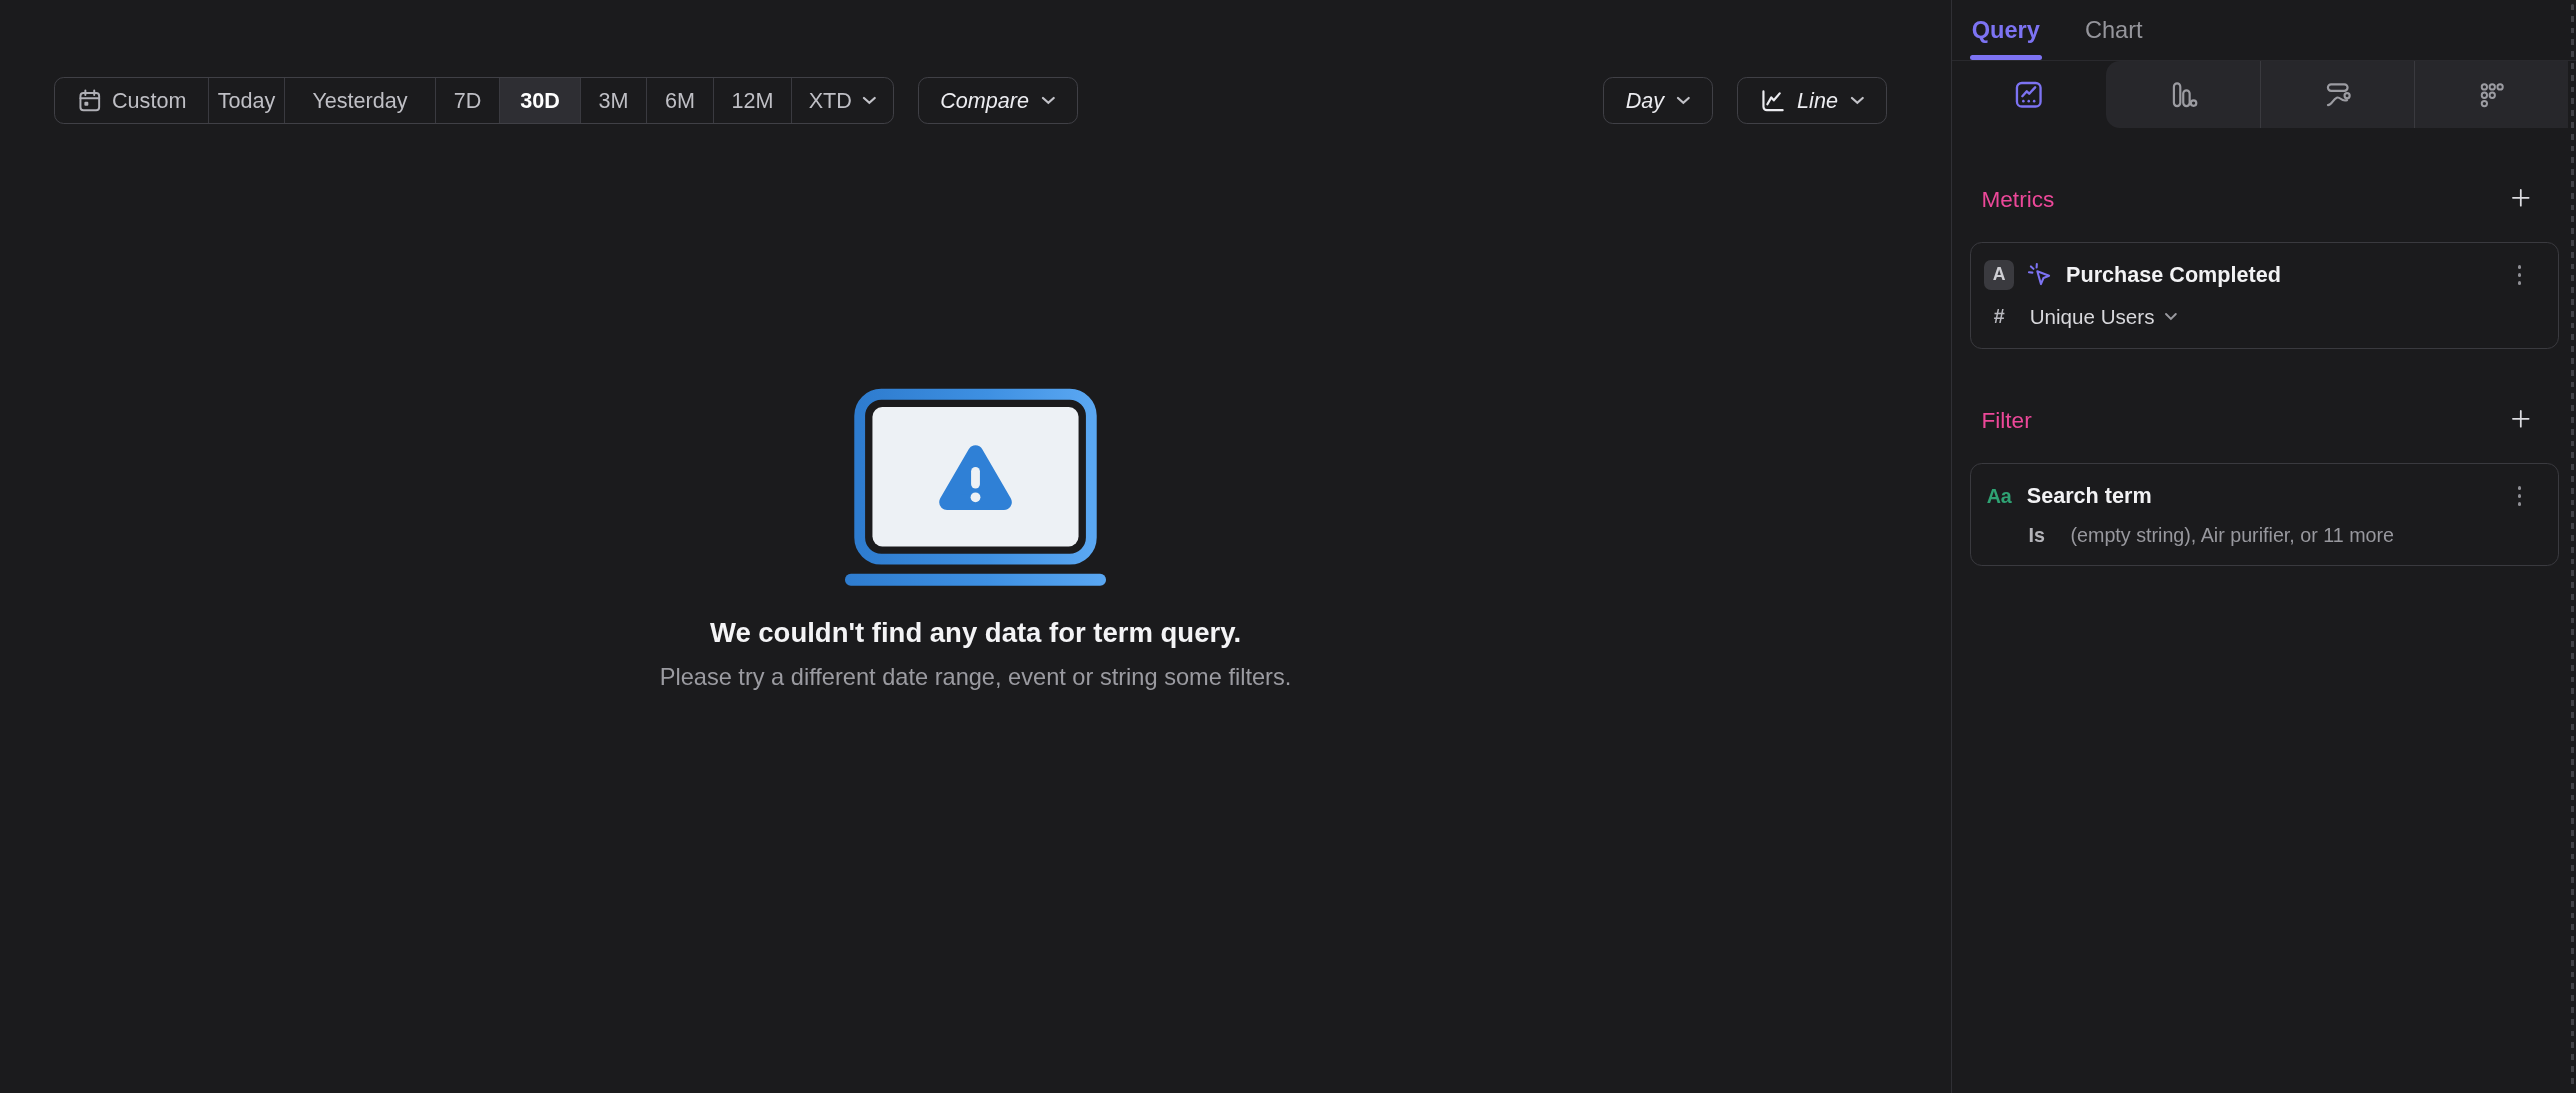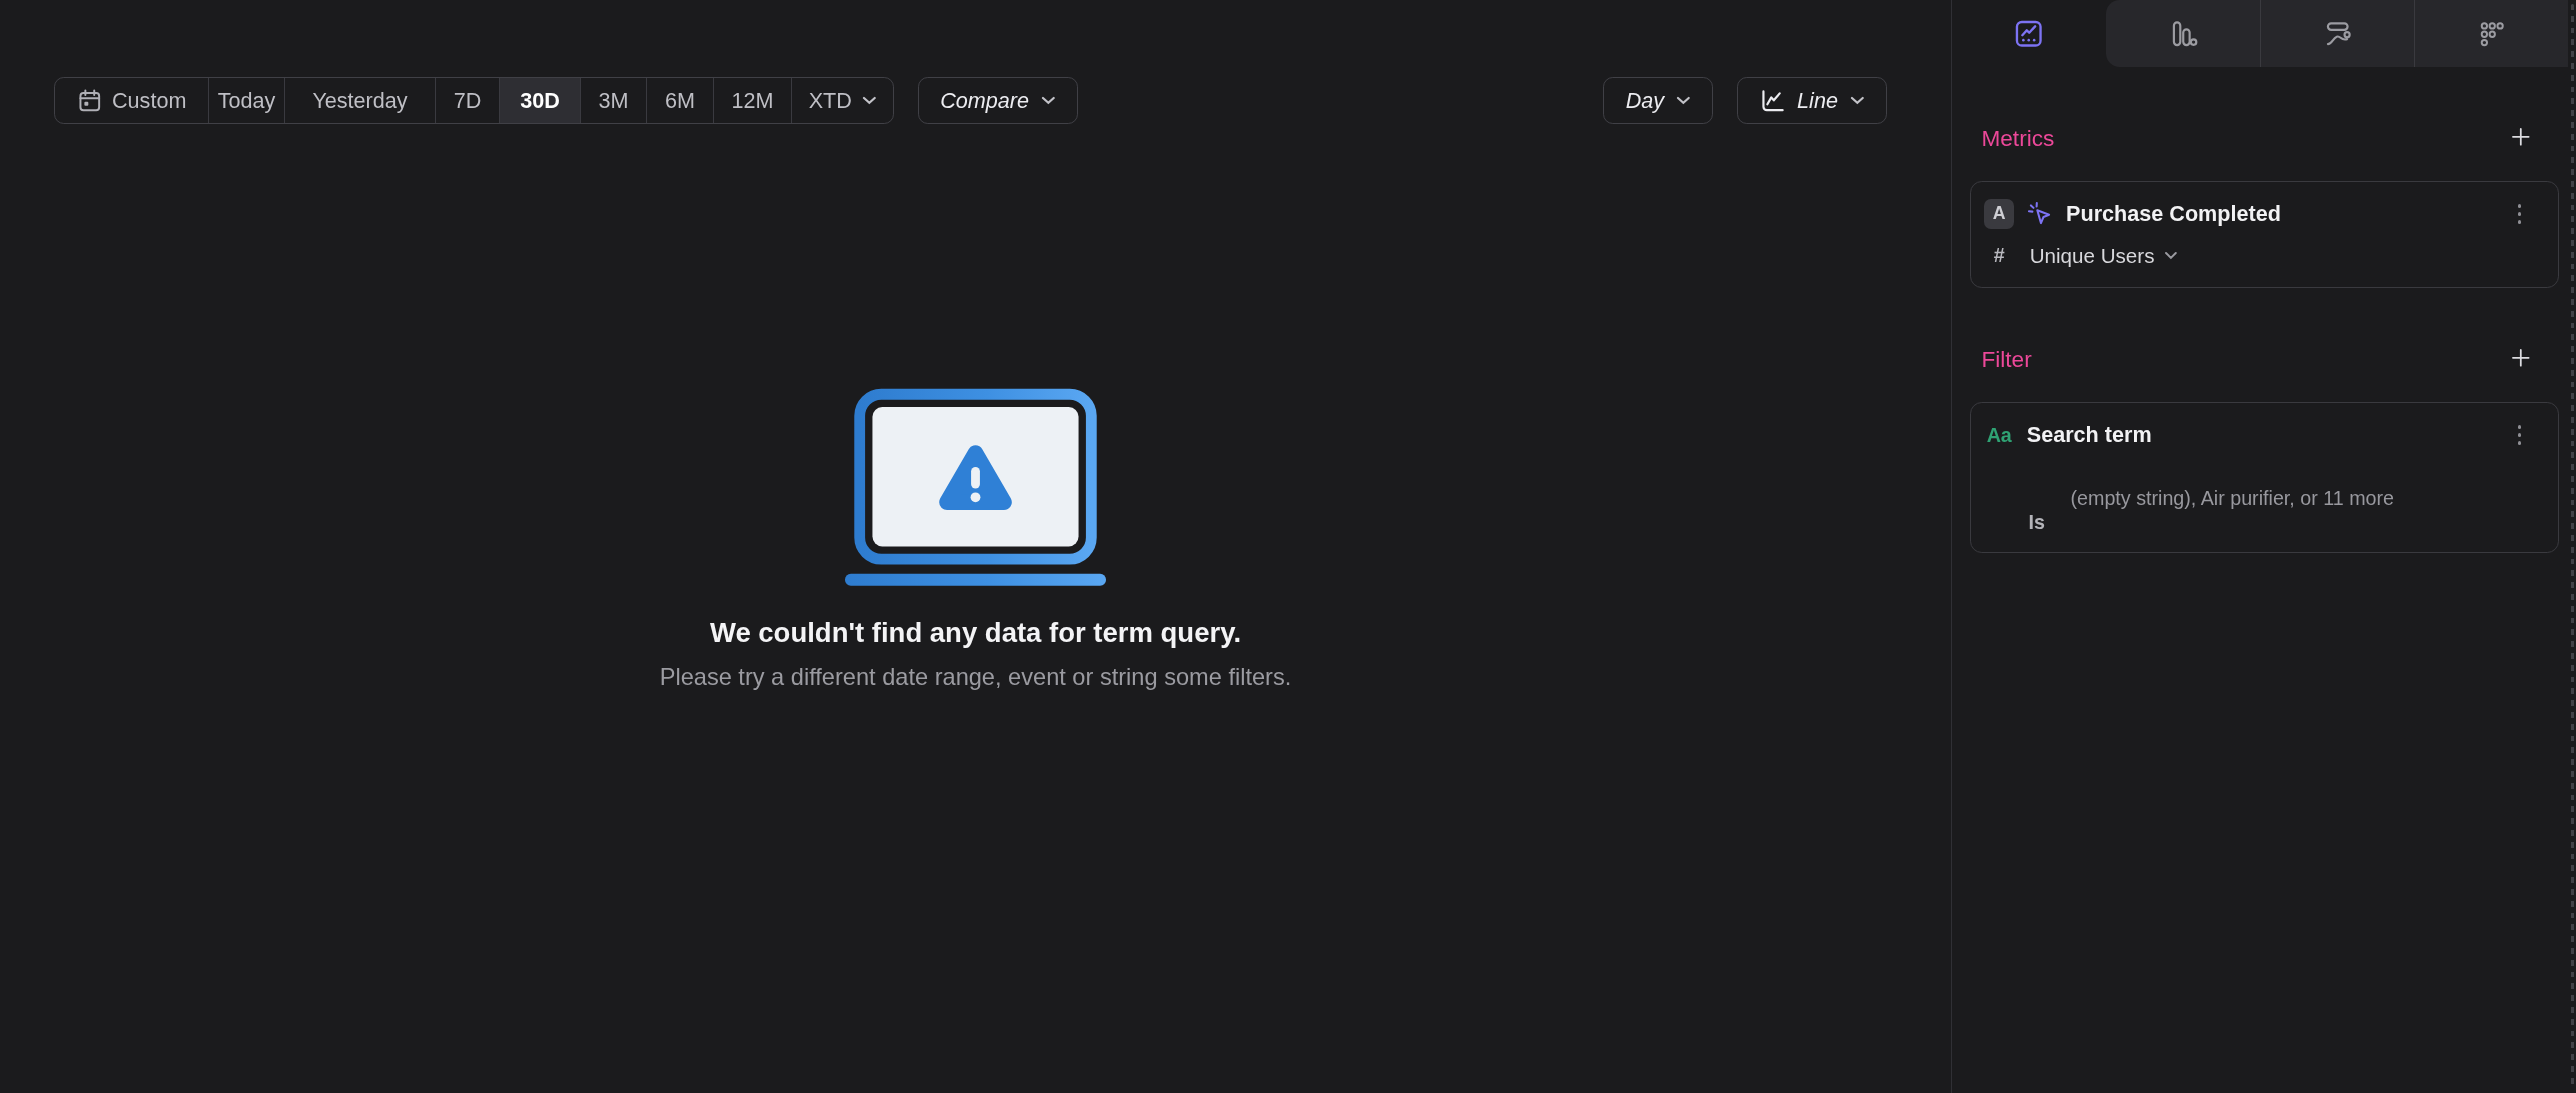--- a/index.html
+++ b/index.html
@@ -74,21 +74,21 @@
   .item-name { font-size:21.6px; font-weight:600; color:#f2f2f4; }
   .kebab { margin-left:auto; display:flex; flex-direction:column; gap:3.9px;
            align-items:center; padding:3.9px; background:none; border:none; cursor:pointer; }
   .kebab .dot { width:3.9px; height:3.9px; border-radius:50%; background:#8f8f95; }
   .card-row2 { display:flex; align-items:center; margin-top:11.8px; height:27.5px; }
   .agg-symbol { width:29.5px; text-align:center; font-size:19.7px; font-weight:600; color:#b9b9bf; }
   .agg-label { margin-left:15.7px; font-size:20.6px; font-weight:500; color:#d8d8dc; }
   .agg-chev { margin-left:9.8px; color:#9a9aa0; display:inline-flex; }
   .aa-badge { width:29.5px; text-align:center; font-size:19.7px; font-weight:700; color:#2fa273; }
   .filter-row2 { margin-top:11.8px; padding-left:44px; display:flex; align-items:center; gap:25.6px; }
-  .op   { font-size:19.7px; font-weight:600; color:#b4b4b9;margin-top:48px; }
+  .op   { font-size:19.7px; font-weight:600; color:#b4b4b9; }
   .vals { font-size:19.7px; color:#98989e; }
 
   .scroll-strip { position:absolute; top:3.9px; bottom:3.9px; right:2px; width:2.9px;
                   border-radius:2px; opacity:.8;
                   background:repeating-linear-gradient(180deg,#4b4b51 0 5.9px,transparent 5.9px 11.8px); }
 </style>
 </head>
 <body>
 
 <div class="app">
@@ -192,20 +192,28 @@
           <rect x="2" y="189" width="266" height="12" rx="6" fill="url(#lapg)"></rect>
         </svg>
       </span>
       <div class="empty-title">We couldn't find any data for term query.</div>
       <div class="empty-sub">Please try a different date range, event or string some filters.</div>
     </div>
   </div>
 
   <aside class="sidebar">
 
+    <div class="sb-header">
+      <div class="sb-tab active">
+        <span>Query</span>
+      </div>
+      <div class="sb-tab">
+        <span>Chart</span>
+      </div>
+    </div>
 
     <div class="report-tabs">
       <div class="rt-cell rt-active">
         <span class="icon">
           <svg width="29.5" height="29.5" viewBox="0 0 30 30" fill="none" stroke="currentColor" stroke-width="2.4" stroke-linecap="round" stroke-linejoin="round">
             <rect x="3" y="3" width="24" height="24" rx="5"></rect>
             <polyline points="8.5,16.5 13,11.5 15.5,14 21.5,7.5"></polyline>
             <circle cx="9.5" cy="21.5" r="1.3" fill="currentColor" stroke="none"></circle>
             <circle cx="15" cy="21.5" r="1.3" fill="currentColor" stroke="none"></circle>
             <circle cx="20.5" cy="21.5" r="1.3" fill="currentColor" stroke="none"></circle>

